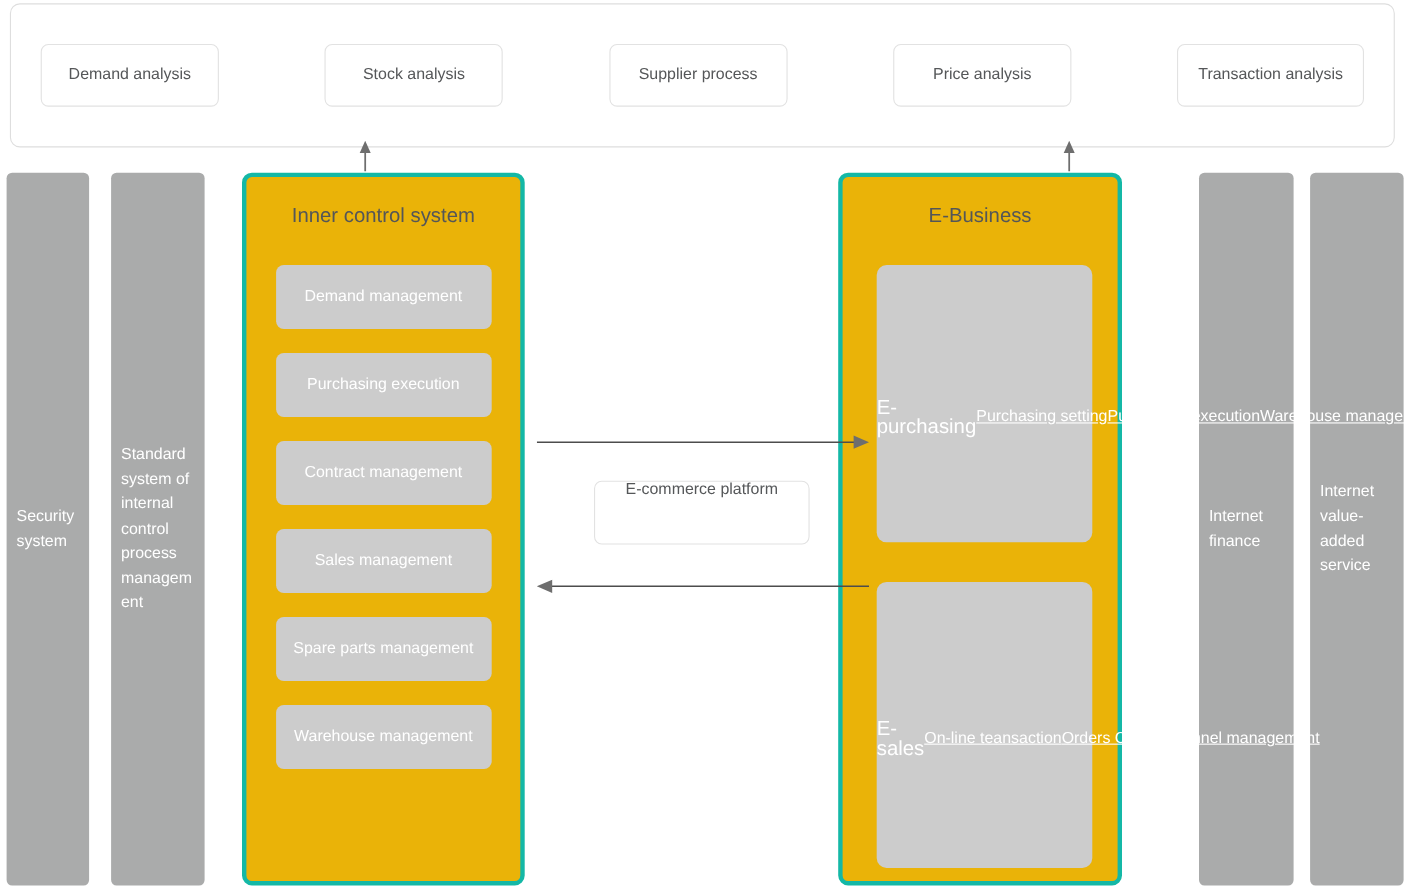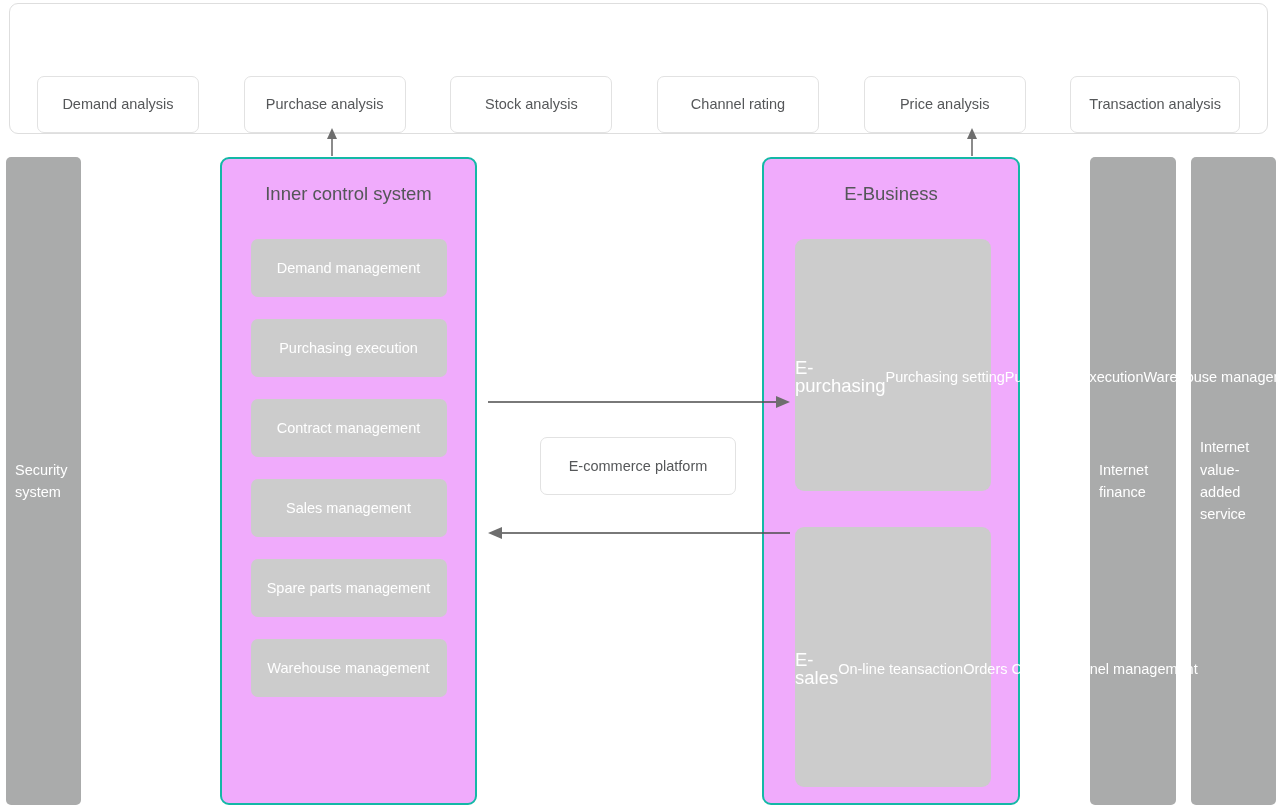--- a/index.html
+++ b/index.html
@@ -32,21 +32,21 @@
     background: #ffffff;
   }
 
   .analysis-row {
     position: absolute;
     left: 0;
     top: 0;
     width: 100%;
     height: 100%;
     display: flex;
-    align-items: flex-end;
+    align-items: center;
     justify-content: space-between;
     padding: 0 27px;
   }
 
   .analysis-chip {
     flex: 0 0 auto;
     height: 57px;
     min-width: 162px;
     padding: 0 18px;
     border: 1px solid #e2e2e2;
@@ -83,23 +83,23 @@
   }
 
   #band-security        { left: 6px;    top: 157px; width: 75px;  height: 648px; }
   #band-standard        { left: 101px;  top: 157px; width: 85px;  height: 648px; }
   #band-internet-fin    { left: 1090px; top: 157px; width: 86px;  height: 648px; }
   #band-internet-vas    { left: 1191px; top: 157px; width: 85px;  height: 648px; }
 
   
   .panel {
     position: absolute;
-    border: 2px solid #14b8a6;
+    border: 4px solid #14b8a6;
     border-radius: 9px;
-    background: #f0abfc;
+    background: #eab308;
   }
 
   #panel-inner    { left: 220px; top: 157px; width: 257px; height: 648px; }
   #panel-business { left: 762px; top: 157px; width: 258px; height: 648px; }
 
   .panel-title {
     position: absolute;
     left: 0;
     top: 26px;
     width: 100%;
@@ -158,34 +158,35 @@
     margin-bottom: 6px;
   }
 
   .group-item {
     color: #ffffff;
     font-size: 14.5px;
     line-height: 1;
     margin-top: 25px;
     white-space: nowrap;
     cursor: pointer;
+    text-decoration: underline;
   }
 
   
   .platform-box {
     position: absolute;
     left: 540px;
     top: 437px;
     width: 196px;
     height: 58px;
     border: 1px solid #e2e2e2;
     border-radius: 7px;
     background: #ffffff;
     display: flex;
-    align-items: center;
+    align-items: flex-start;
     justify-content: center;
     color: #555759;
     font-size: 14.5px;
     line-height: 1;
     white-space: nowrap;
     cursor: pointer;
   }
 
   
   .connector { position: absolute; }
@@ -198,27 +199,24 @@
 <body>
 
 <div id="stage">
 
   <div class="analysis-bar">
     <div class="analysis-row">
       <div class="analysis-chip">
         <span>Demand analysis</span>
       </div>
       <div class="analysis-chip">
-        <span>Purchase analysis</span>
-      </div>
-      <div class="analysis-chip">
         <span>Stock analysis</span>
       </div>
       <div class="analysis-chip">
-        <span>Channel rating</span>
+        <span>Supplier process</span>
       </div>
       <div class="analysis-chip">
         <span>Price analysis</span>
       </div>
       <div class="analysis-chip">
         <span>Transaction analysis</span>
       </div>
     </div>
   </div>
 
@@ -233,20 +231,23 @@
     <svg width="28" height="28" viewBox="0 0 28 28" aria-hidden="true">
       <line x1="14" y1="28" x2="14" y2="8" stroke="#6e6e6e" stroke-width="1.6"></line>
       <polygon points="14,0 19,11 9,11" fill="#6e6e6e"></polygon>
     </svg>
   </div>
 
   <div class="side-band" id="band-security">
     <span class="band-label">Security system</span>
   </div>
 
+  <div class="side-band" id="band-standard">
+    <span class="band-label">Standard system of internal control process management</span>
+  </div>
 
   <div class="side-band" id="band-internet-fin">
     <span class="band-label">Internet finance</span>
   </div>
 
   <div class="side-band" id="band-internet-vas">
     <span class="band-label">Internet value-added service</span>
   </div>
 
   <div class="panel" id="panel-inner">

